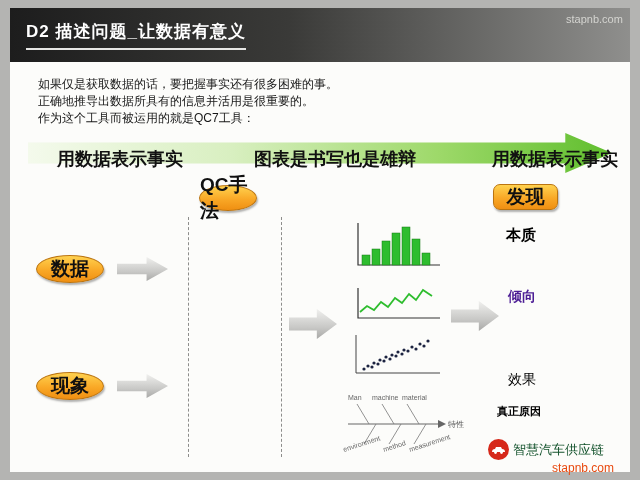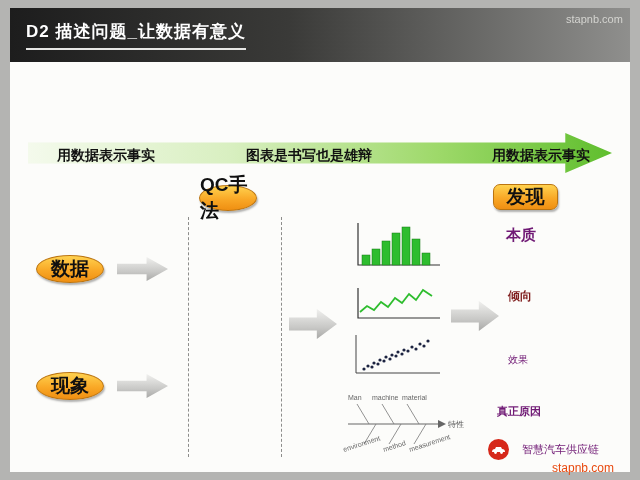--- a/index.html
+++ b/index.html
@@ -18,23 +18,23 @@
   
   .panel{position:absolute;left:10px;top:62px;width:620px;height:410px;background:#fcfcfa;}
 
   .intro{position:absolute;left:38px;top:76px;font-size:12px;line-height:17px;color:#161616;}
 
   
   .banner{position:absolute;left:28px;top:133px;width:584px;height:40px;
     background:linear-gradient(90deg,#f4faec 0%,#d8efc0 35%,#9ed96a 70%,#5fbe2d 100%);
     clip-path:polygon(0 24%,92% 24%,92% 0,100% 50%,92% 100%,92% 76%,0 76%);
     filter:drop-shadow(1px 1px 1px rgba(0,0,0,0.25));}
-  .banner-label{position:absolute;top:147px;font-size:14px;font-weight:bold;color:#111;}
+  .banner-label{position:absolute;top:147px;font-size:18px;font-weight:bold;color:#111;}
   .bl-left{left:57px;}
-  .bl-center{left:246px;}
+  .bl-center{left:254px;}
   .bl-right{left:492px;}
 
   
   .badge{position:absolute;display:flex;align-items:center;justify-content:center;
     background:linear-gradient(180deg,#ffd24f 0%,#f9a826 55%,#ef8f12 100%);
     border:1px solid #bb7410;font-weight:bold;font-size:19px;color:#101010;
     box-shadow:1px 2px 2px rgba(0,0,0,0.3);box-sizing:border-box;}
   .oval{border-radius:50%;}
   .pill{border-radius:7px;}
   .badge-qc{left:199px;top:185px;width:58px;height:26px;}
@@ -60,46 +60,51 @@
     font-size:14px;font-weight:bold;color:#141414;line-height:23px;letter-spacing:2px;}
 
   
   .chart{position:absolute;}
   .c-bar{left:350px;top:219px;}
   .c-line{left:350px;top:282px;}
   .c-scatter{left:346px;top:331px;}
   .c-fish{left:342px;top:386px;}
 
   
-  .result{position:absolute;color:#701a75;}
+  .result{position:absolute;color:#000000;}
   .r-essence{left:506px;top:226px;font-size:15px;font-weight:bold;}
-  .r-trend{left:508px;top:288px;font-size:12px;color:#7f1d1d;font-weight:bold;}
-  .r-effect{left:508px;top:353px;font-size:10px;}
+  .r-trend{left:508px;top:288px;font-size:14px;color:#4c1d95;font-weight:bold;}
+  .r-effect{left:508px;top:371px;font-size:14px;}
   .r-root{left:497px;top:404px;font-size:11px;font-weight:bold;}
 
   
   .wm-bottom{position:absolute;left:488px;top:439px;width:142px;}
   .wm-row{display:flex;align-items:center;}
   .logo{width:21px;height:21px;border-radius:50%;background:#d6281a;position:relative;flex:0 0 21px;
     display:flex;align-items:center;justify-content:center;}
-  .wm-brand{font-size:11px;color:#701a75;margin-left:13px;white-space:nowrap;}
+  .wm-brand{font-size:13px;color:#14532d;margin-left:4px;white-space:nowrap;}
   .wm-site{font-size:12px;color:#e8490f;margin-left:64px;margin-top:1px;}
 </style>
 </head>
 <body>
 
 <div class="slide">
 
   <div class="header">
     <span class="title">D2 描述问题_让数据有意义</span>
   </div>
   <div class="wm-top">stapnb.com</div>
 
   <div class="panel"></div>
 
+  <div class="intro">
+    <div>如果仅是获取数据的话，要把握事实还有很多困难的事。</div>
+    <div>正确地推导出数据所具有的信息并活用是很重要的。</div>
+    <div>作为这个工具而被运用的就是QC7工具：</div>
+  </div>
 
   <div class="banner"></div>
   <div class="banner-label bl-left">用数据表示事实</div>
   <div class="banner-label bl-center">图表是书写也是雄辩</div>
   <div class="banner-label bl-right">用数据表示事实</div>
 
   <div class="badge oval badge-qc">QC手法</div>
   <div class="badge pill badge-discover">发现</div>
 
   <div class="badge oval node-phenomenon">现象</div>

